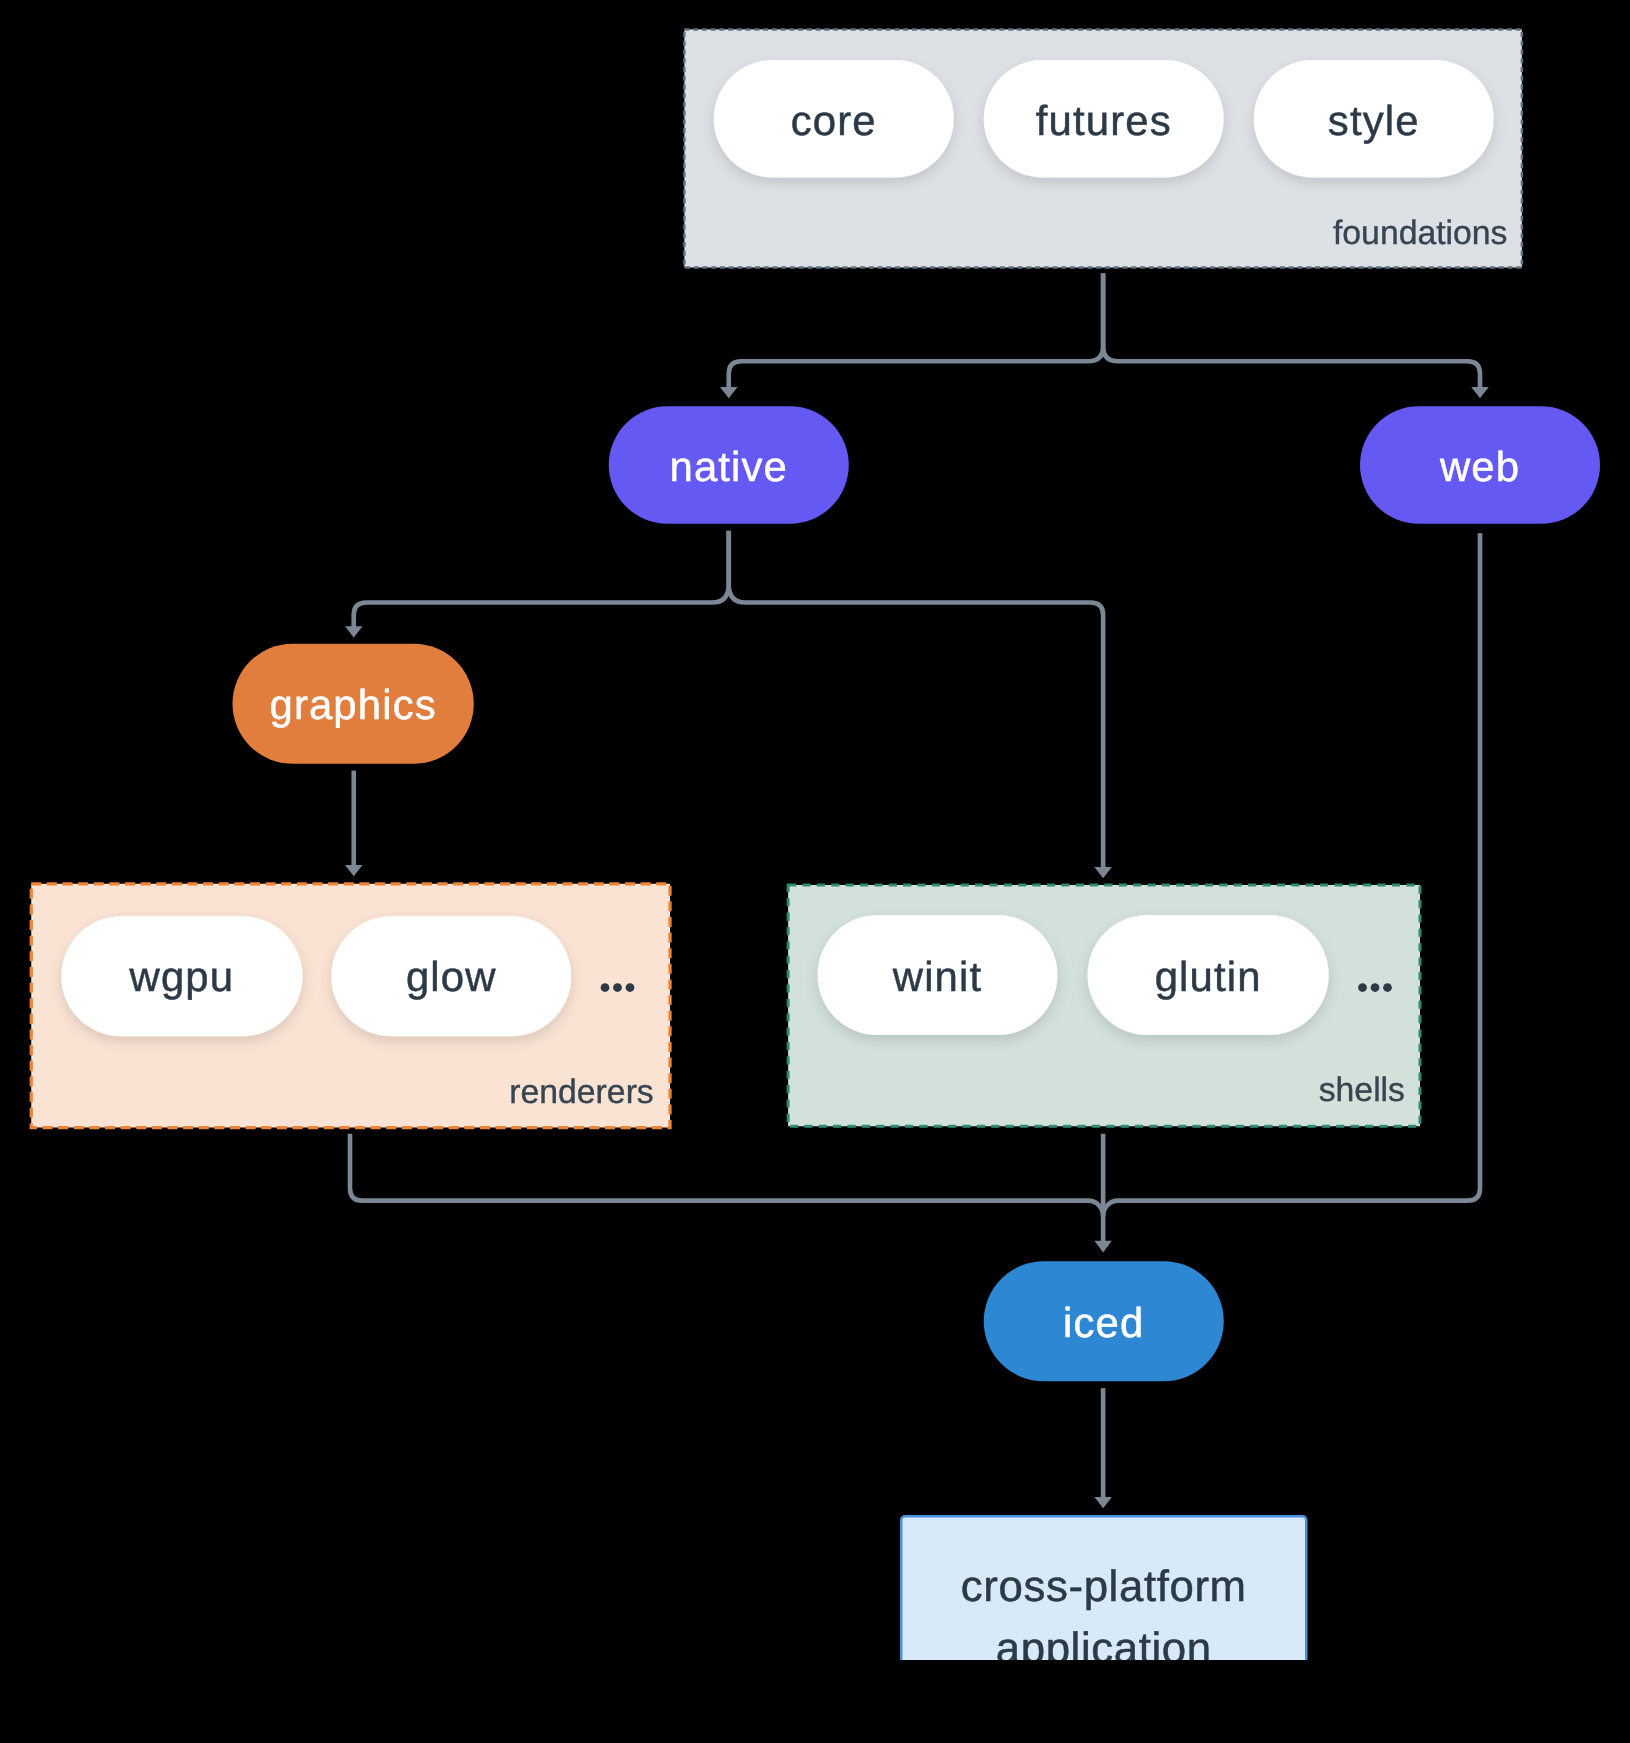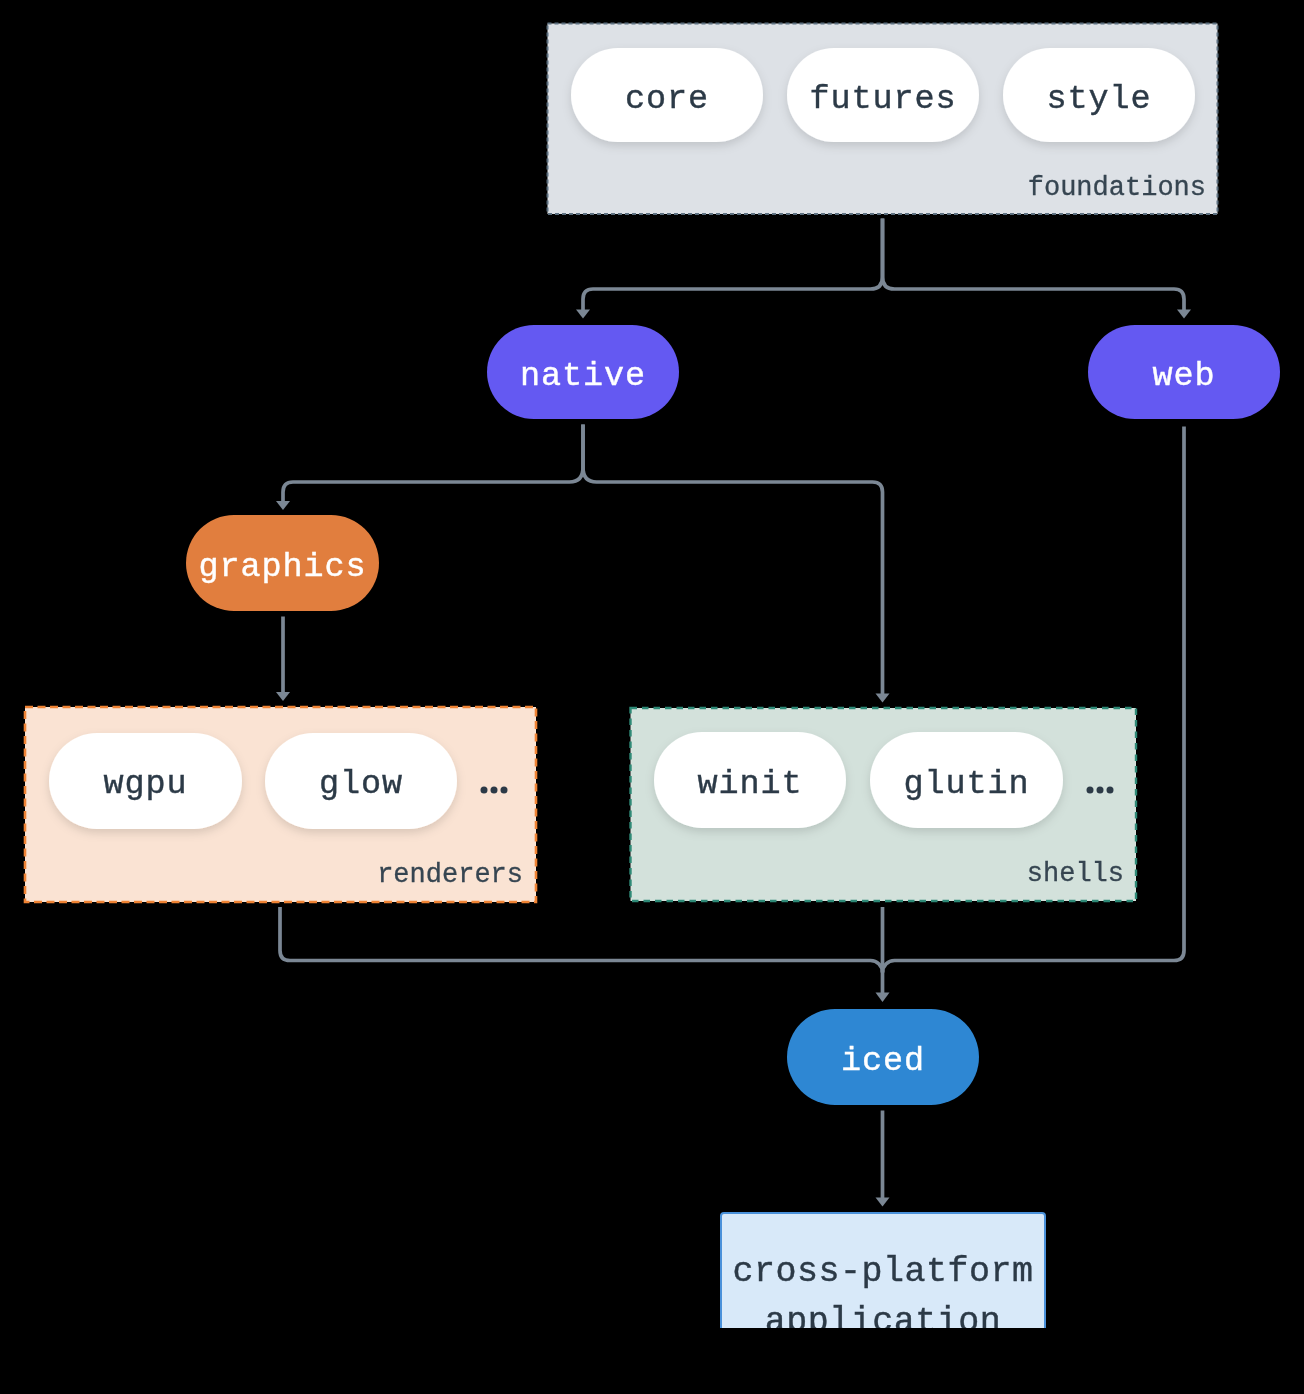--- a/index.html
+++ b/index.html
@@ -1,17 +1,17 @@
 <!DOCTYPE html>
 <html><head>
 <meta charset="utf-8">
 <style>
 html,body{margin:0;padding:0;background:#000;}
 #stage{position:relative;width:1304px;height:1328px;background:#000;overflow:hidden;
-font-family:Liberation Mono, monospace;}
+font-family:Liberation Sans, sans-serif;}
 svg{position:absolute;left:0;top:0;}
 text.t{font-size:33.5px;letter-spacing:0.9px;fill:#2c3a47;stroke:#2c3a47;stroke-width:0.4;text-anchor:middle;}
 text.w{font-size:33.5px;letter-spacing:0.9px;fill:#ffffff;stroke:#ffffff;stroke-width:0.4;text-anchor:middle;}
 text.l{font-size:27px;letter-spacing:0px;fill:#364551;stroke:#364551;stroke-width:0.3;text-anchor:end;}
 text.c{font-size:35px;letter-spacing:0.5px;fill:#2c3a47;stroke:#2c3a47;stroke-width:0.4;text-anchor:middle;}
 </style>
 </head>
 <body>
 <div id="stage">
 <svg width="1304" height="1394" viewBox="0 0 1304 1394">

